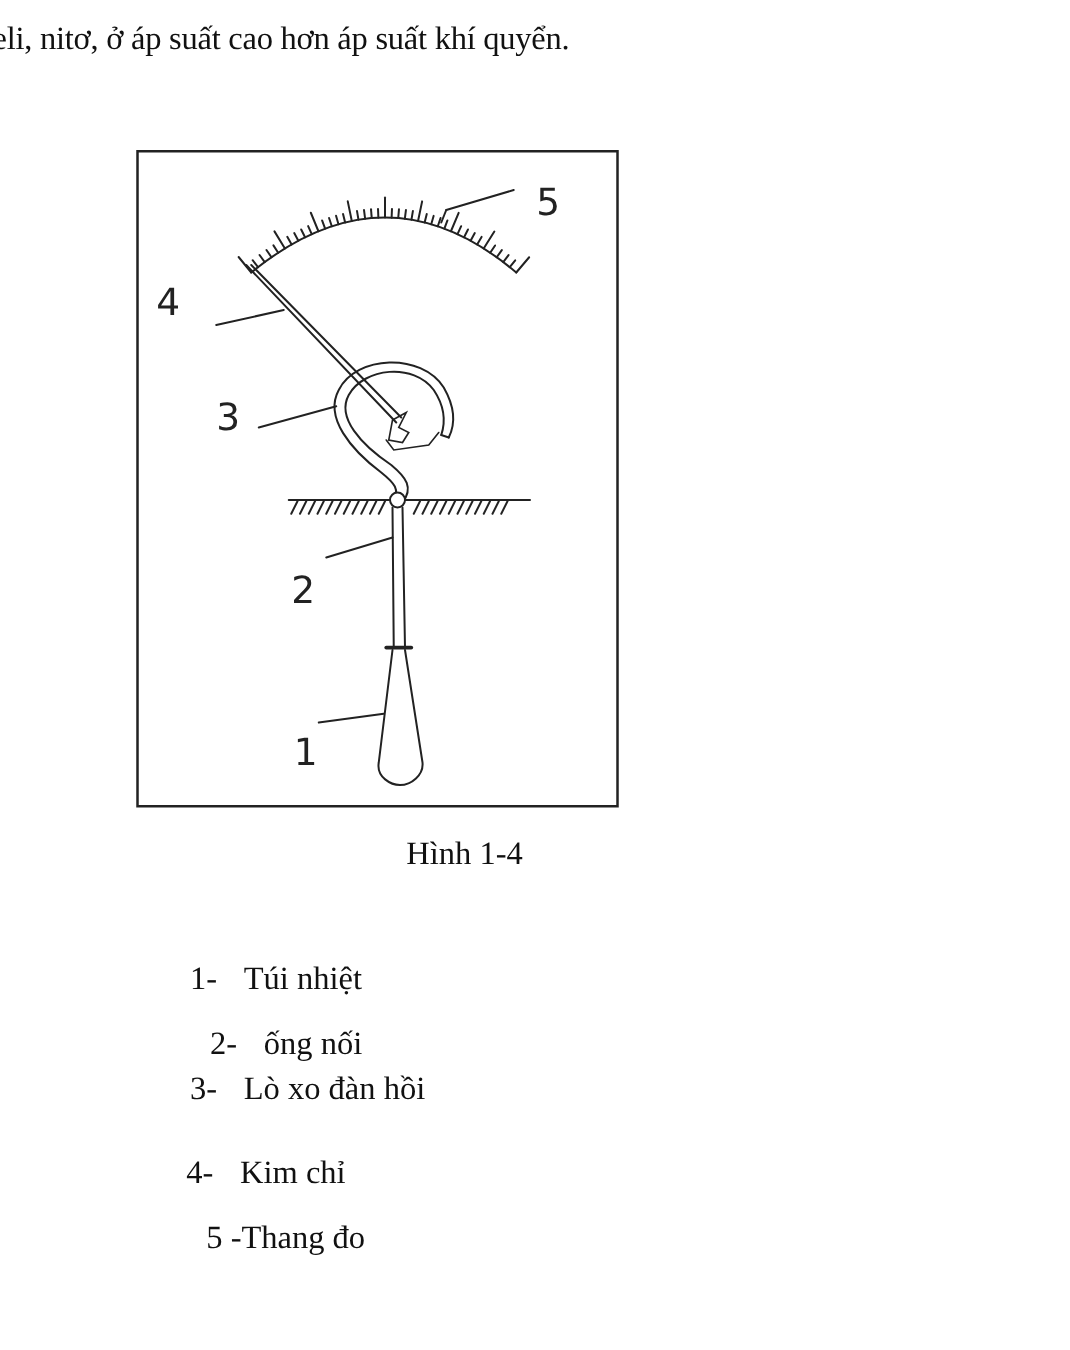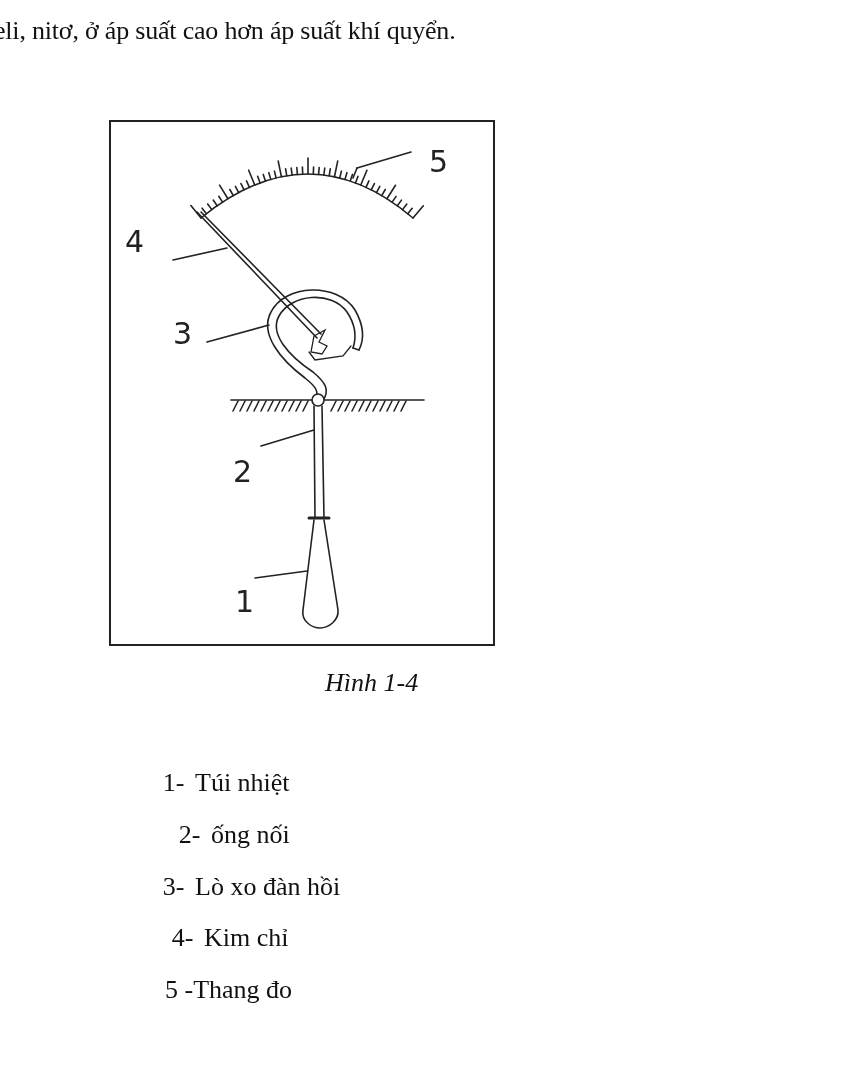--- a/index.html
+++ b/index.html
@@ -11,25 +11,25 @@
     position: absolute; left: -6px; top: 16px;
     font-size: 26px; white-space: nowrap; letter-spacing: -0.2px;
   }
   .figure-frame {
     position: absolute; left: 109px; top: 120px;
     width: 386px; height: 526px;
     border: 2px solid #222; box-sizing: border-box;
   }
   .figure-frame svg { position: absolute; left: -2px; top: -2px; }
   .caption {
-    position: absolute; left: 325px; top: 668px; font-size: 26px; font-style: italic;
+    position: absolute; left: 325px; top: 668px; font-size: 26px;
   }
   .legend { position: absolute; left: 149px; top: 768px; }
   .legend-item {
-    position: absolute; font-size: 26px; white-space: nowrap; text-align: center;
+    position: absolute; font-size: 26px; white-space: nowrap;
   }
   .legend-item .num { display: inline-block; width: 43px; }
   .svg-label {
     font-family: "DejaVu Sans", sans-serif; font-size: 30px; fill: #222;
   }
 </style>
 </head>
 <body>
 
 <div class="top-line">eli, nitơ, ở áp suất cao hơn áp suất khí quyển.</div>
@@ -144,22 +144,22 @@
 
 <div class="caption">Hình 1-4</div>
 
 <div class="legend">
   <div class="legend-item" style="left:3px;top:0px">
     <span class="num">1-</span><span>Túi nhiệt</span>
   </div>
   <div class="legend-item" style="left:19px;top:52px">
     <span class="num">2-</span><span>ống nối</span>
   </div>
-  <div class="legend-item" style="left:3px;top:104px">
+  <div class="legend-item" style="left:3px;top:88px">
     <span class="num">3-</span><span>Lò xo đàn hồi</span>
   </div>
-  <div class="legend-item" style="left:12px;top:155px">
+  <div class="legend-item" style="left:0;top:155px">
     <span class="num">4-</span><span>Kim chỉ</span>
   </div>
   <div class="legend-item" style="left:16px;top:207px">
     <span>5 -</span><span>Thang đo</span>
   </div>
 </div>
 
 </body></html>

